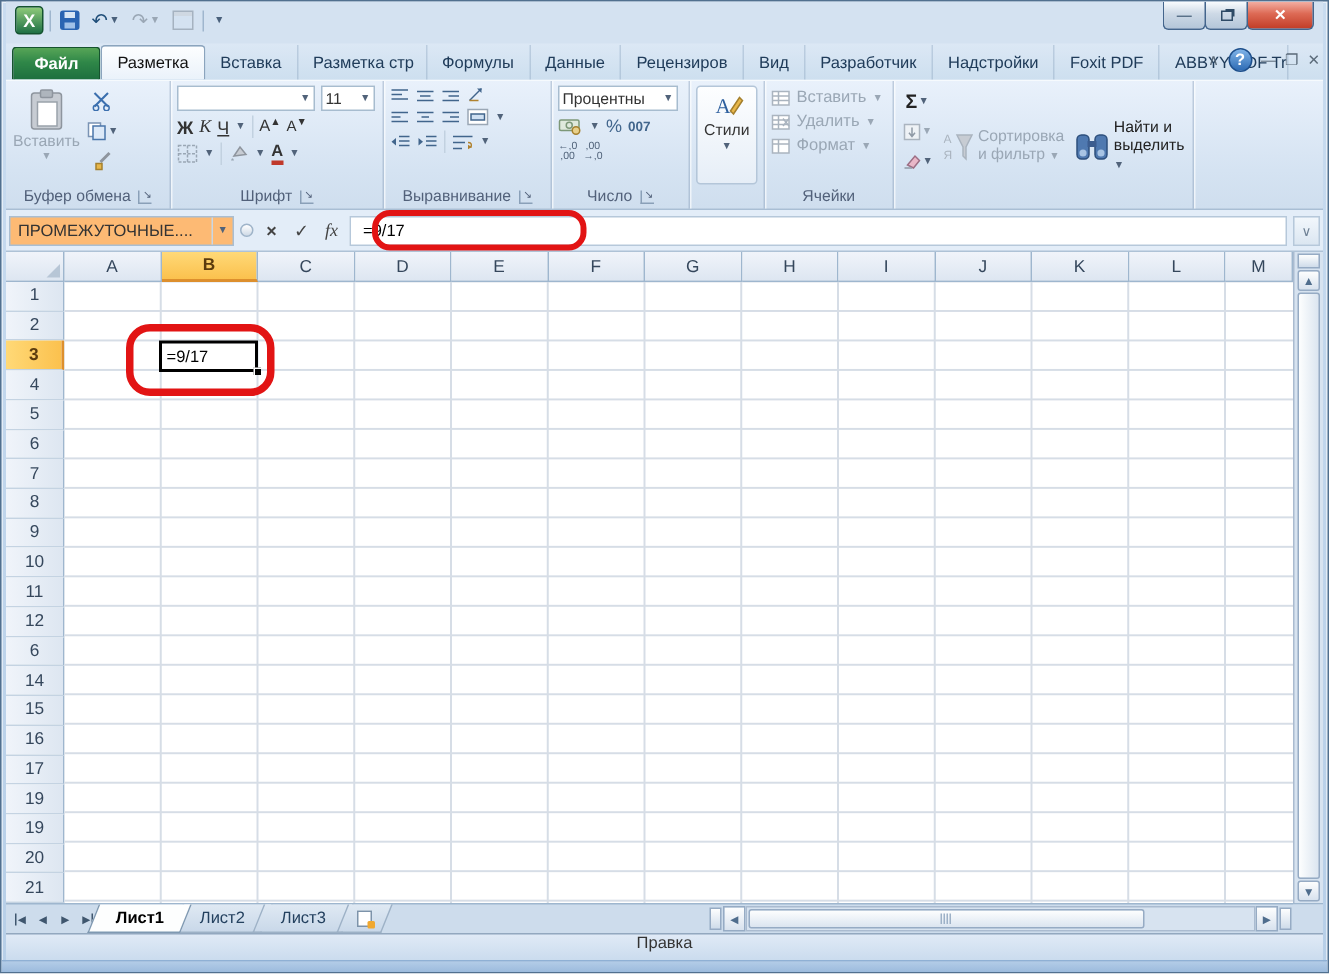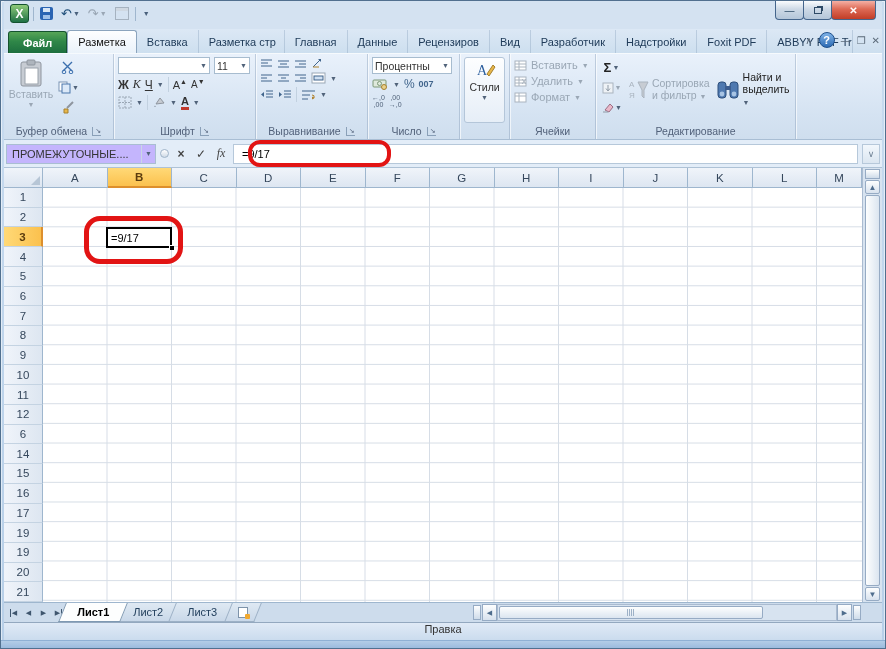--- a/index.html
+++ b/index.html
@@ -72,21 +72,21 @@
   .vsep { width:1px; height:15px; background:#c2d1e0; }
   .bold-g { font-weight:bold; font-size:12px; }
   .ital-g { font-style:italic; font-family:"Liberation Serif",serif; font-size:12px; }
   .und-g { text-decoration:underline; font-size:12px; }
   .fx { font-family:"Liberation Serif",serif; font-style:italic; font-size:13px; color:#3d4c5c; }
   .acolor { font-size:11px; font-weight:bold; border-bottom:3px solid #c0392b; line-height:11px; }
   .num2 { font-size:7px; line-height:7px; color:#51637a; text-align:center; }
 
   
   .fbar { height:28px; background:#e3edf8; border-bottom:1px solid #aec2d6; display:flex; align-items:center; padding:0 2px; gap:4px; }
-  .namebox { width:150px; height:20px; background:#c4b5fd; border:1px solid #a9bed2; display:flex; align-items:center; padding-left:5px; }
+  .namebox { width:150px; height:20px; background:#fdba74; border:1px solid #a9bed2; display:flex; align-items:center; padding-left:5px; }
   .namebox .dda { margin-left:auto; border-left:1px solid #c9d7e4; height:100%; display:flex; align-items:center; padding:0 3px; }
   .fdot { width:9px; height:9px; border-radius:50%; background:linear-gradient(#fff,#cfdae6); border:1px solid #9fb4c9; }
   .fbtn { width:16px; text-align:center; color:#444; font-size:12px; }
   .finput { flex:1; height:20px; background:#fff; border:1px solid #b6c8da; display:flex; align-items:center; padding-left:8px; font-size:11px; color:#000; }
   .fexp { width:18px; height:20px; display:flex; align-items:center; justify-content:center; color:#6e8094;
     background:linear-gradient(#f2f7fc,#dbe6f1); border:1px solid #b6c8da; font-size:9px; }
 
   
   .gridwrap { position:relative; height:434px; background:#fff; }
   .hdr-row { position:absolute; left:0; right:20px; top:0; height:20px; display:flex; overflow:hidden; }
@@ -212,21 +212,21 @@
         <div class="wbtn close">✕</div>
       </div>
     </div>
 
     <div class="tabstrip">
       <div class="filetab">Файл</div>
       <div class="rtabs">
           <div class="rtab active">Разметка</div>
           <div class="rtab">Вставка</div>
           <div class="rtab">Разметка стр</div>
-          <div class="rtab">Главная</div>
+          <div class="rtab">Формулы</div>
           <div class="rtab">Данные</div>
           <div class="rtab">Рецензиров</div>
           <div class="rtab">Вид</div>
           <div class="rtab">Разработчик</div>
           <div class="rtab">Надстройки</div>
           <div class="rtab">Foxit PDF</div>
           <div class="rtab">ABBYY PDF Tr</div>
         </div>
       <div class="striprt">
         <span class="mini">∧</span>
@@ -487,23 +487,20 @@
             <svg width="24" height="22">
                 <rect x="2" y="3" width="8" height="16" rx="3" fill="#4f79b0" stroke="#2d4f7c"></rect>
                 <rect x="14" y="3" width="8" height="16" rx="3" fill="#4f79b0" stroke="#2d4f7c"></rect>
                 <rect x="9" y="7" width="6" height="4" fill="#3c5d8f"></rect>
                 <circle cx="6" cy="15" r="2.4" fill="#a8c4e4"></circle>
                 <circle cx="18" cy="15" r="2.4" fill="#a8c4e4"></circle>
               </svg>
             <span style="text-align:left; font-size:10.5px; line-height:12px; color:#222"><span>Найти и</span><br><span>выделить</span> <span class="dda">▼</span></span>
           </div>
         </div>
-        <div class="grp-label">
-            <span>Редактирование</span>
-          </div>
       </div>
 
       <div style="flex:1"></div>
     </div>
 
     <div class="fbar">
       <div class="namebox">
         <span>ПРОМЕЖУТОЧНЫЕ....</span>
         <span class="dda">▼</span>
       </div>

